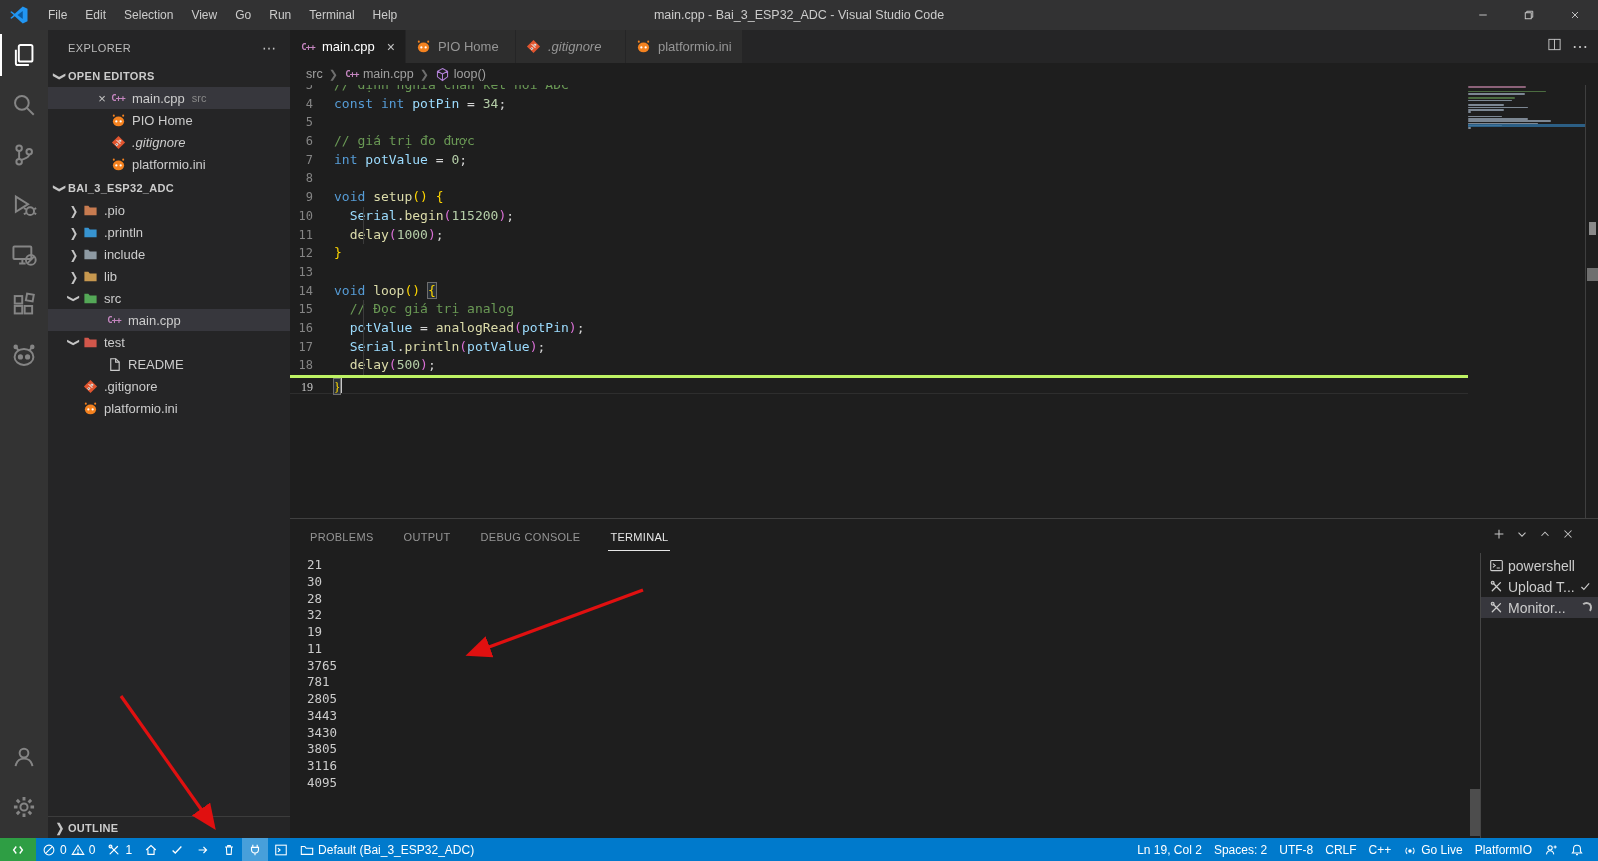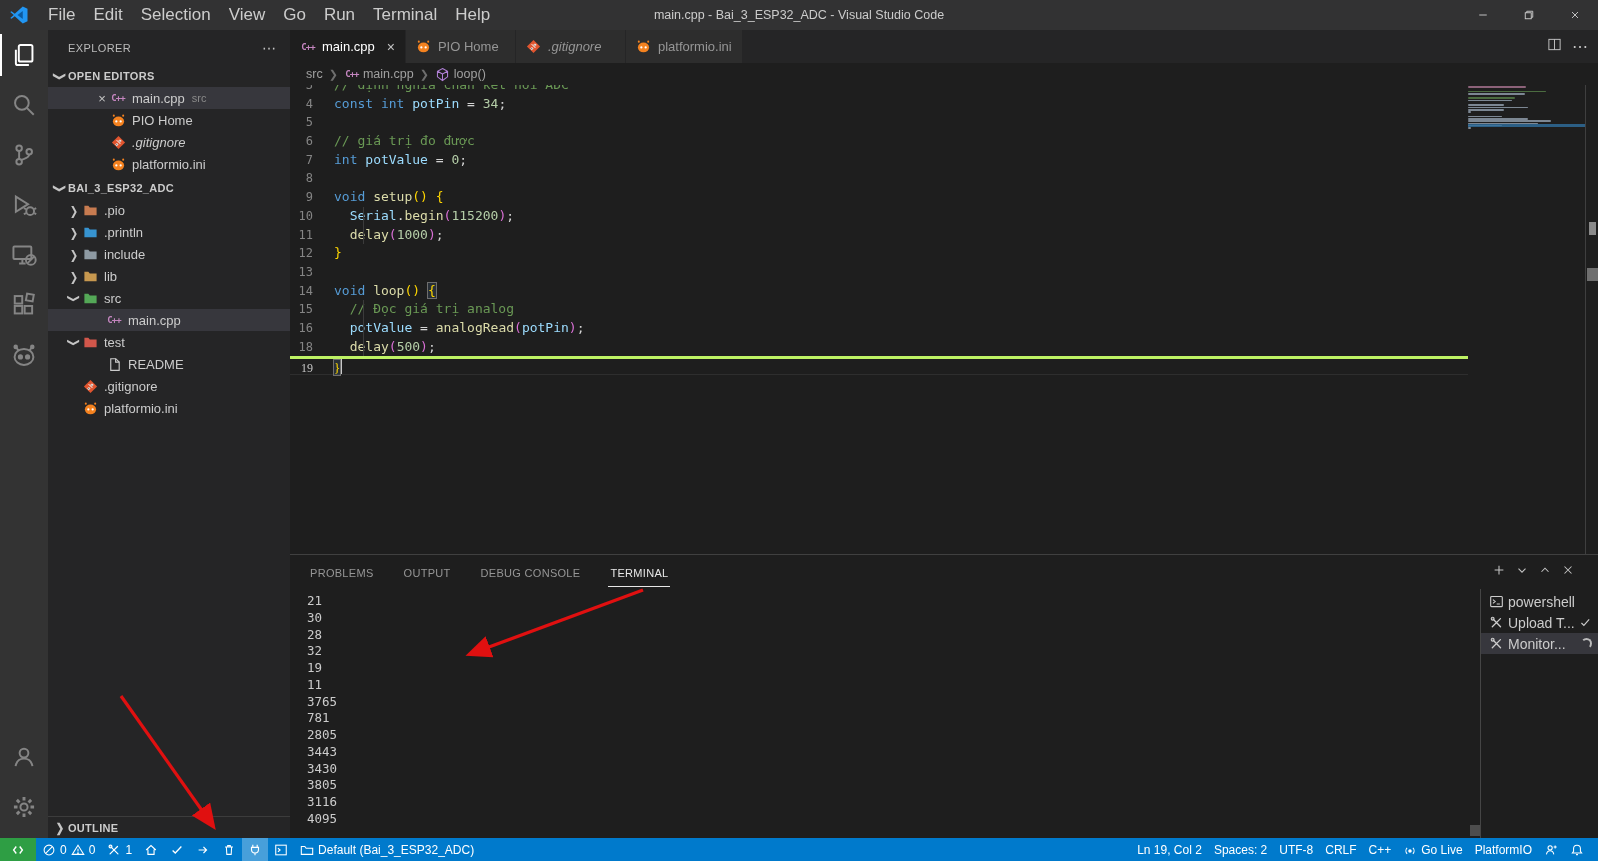--- a/index.html
+++ b/index.html
@@ -3,21 +3,21 @@
 <meta charset="utf-8">
 <style>
   * { margin:0; padding:0; box-sizing:border-box; }
   html,body { width:1598px; height:861px; overflow:hidden; background:#1e1e1e;
     font-family:"Liberation Sans", sans-serif; color:#cccccc; }
 
   
   .titlebar { height:30px; background:#323233; display:flex; align-items:center; position:relative; }
   .vslogo { width:20px; height:20px; margin:0 10px 0 9px; }
   .menus { display:flex; }
-  .menu-item { padding:0 9px; font-size:17px; color:#cccccc; line-height:30px; }
+  .menu-item { padding:0 9px; font-size:12px; color:#cccccc; line-height:30px; }
   .win-title { position:absolute; left:50%; transform:translateX(-50%); font-size:12.5px; color:#cccccc; white-space:nowrap; }
   .win-controls { position:absolute; right:0; top:0; height:30px; display:flex; }
   .wc { width:46px; height:30px; display:flex; align-items:center; justify-content:center; color:#d0d0d0; }
   .wc svg { width:12px; height:12px; }
 
   
   .main { display:flex; height:808px; }
 
   .activitybar { width:48px; background:#333333; display:flex; flex-direction:column; }
   .ab-item { width:48px; height:50px; display:flex; align-items:center; justify-content:center; color:#858585; position:relative; }
@@ -70,21 +70,21 @@
   .tk.box{ outline:1px solid #6e6e6e; background:rgba(90,130,170,.18); }
   .cursor { display:inline-block; width:2px; height:15px; background:#c8c8c8; vertical-align:-2px; }
 
   .minimap { position:absolute; top:1px; right:13px; width:117px; }
   .mm-row { height:1.7px; margin-bottom:.6px; border-radius:1px; }
   .mm-curline { position:absolute; left:0; right:0; height:3px; background:#2f6f9f; opacity:.8; }
   .ruler { position:absolute; right:0; top:0; bottom:0; width:13px; border-left:1px solid #3f3f3f; }
   .ruler-mark { position:absolute; background:#8a8a8a; }
 
   
-  .panel { height:284px; border-top:1px solid rgba(128,128,128,.35); background:#1e1e1e; display:flex; flex-direction:column; position:relative; }
+  .panel { height:320px; border-top:1px solid rgba(128,128,128,.35); background:#1e1e1e; display:flex; flex-direction:column; position:relative; }
   .panel-header { height:34px; display:flex; align-items:center; padding-left:18px; }
   .ptab { font-size:11px; letter-spacing:.3px; color:#969696; margin-right:26px; padding:9px 2px 7px; }
   .ptab.active { color:#e7e7e7; border-bottom:1px solid #e7e7e7; }
   .panel-actions { position:absolute; right:23px; top:8px; display:flex; gap:9px; color:#c5c5c5; align-items:center; }
   .panel-actions svg { width:14px; height:14px; }
   .panel-body { flex:1; display:flex; min-height:0; }
   .term-out { flex:1; padding:4px 0 0 17px; font-family:"DejaVu Sans Mono",monospace; font-size:12.5px; color:#cccccc; }
   .term-out div { height:16.75px; line-height:16.75px; }
   .term-scroll { width:10px; position:relative; }
   .term-thumb { position:absolute; left:0; width:10px; top:236px; bottom:2px; background:#4d4d4d; }
@@ -469,20 +469,21 @@
           <div class="line"><span class="ln">7</span><span class="tk kw">int </span><span class="tk var">potValue</span><span class="tk pun"> = </span><span class="tk num">0</span><span class="tk pun">;</span></div>
           <div class="line"><span class="ln">8</span></div>
           <div class="line"><span class="ln">9</span><span class="tk kw">void </span><span class="tk fn">setup</span><span class="tk b1">()</span><span class="tk pun"> </span><span class="tk b1">{</span></div>
           <div class="line"><span class="ln">10</span><span class="guide"></span><span class="tk pun">  </span><span class="tk var">Serial</span><span class="tk pun">.</span><span class="tk fn">begin</span><span class="tk b2">(</span><span class="tk num">115200</span><span class="tk b2">)</span><span class="tk pun">;</span></div>
           <div class="line"><span class="ln">11</span><span class="guide"></span><span class="tk pun">  </span><span class="tk fn">delay</span><span class="tk b2">(</span><span class="tk num">1000</span><span class="tk b2">)</span><span class="tk pun">;</span></div>
           <div class="line"><span class="ln">12</span><span class="tk b1">}</span></div>
           <div class="line"><span class="ln">13</span></div>
           <div class="line"><span class="ln">14</span><span class="tk kw">void </span><span class="tk fn">loop</span><span class="tk b1">()</span><span class="tk pun"> </span><span class="tk b1 box">{</span></div>
           <div class="line"><span class="ln">15</span><span class="guide"></span><span class="tk pun">  </span><span class="tk cmt">// Đọc giá trị analog</span></div>
           <div class="line"><span class="ln">16</span><span class="guide"></span><span class="tk pun">  </span><span class="tk var">potValue</span><span class="tk pun"> = </span><span class="tk fn">analogRead</span><span class="tk b2">(</span><span class="tk var">potPin</span><span class="tk b2">)</span><span class="tk pun">;</span></div>
+          <div class="line"><span class="ln">17</span><span class="guide"></span><span class="tk pun">  </span><span class="tk var">Serial</span><span class="tk pun">.</span><span class="tk fn">println</span><span class="tk b2">(</span><span class="tk var">potValue</span><span class="tk b2">)</span><span class="tk pun">;</span></div>
           <div class="line"><span class="ln">18</span><span class="guide"></span><span class="tk pun">  </span><span class="tk fn">delay</span><span class="tk b2">(</span><span class="tk num">500</span><span class="tk b2">)</span><span class="tk pun">;</span></div>
           <div class="line current"><span class="ln">19</span><span class="tk b1 box">}</span><span class="cursor"></span></div>
         </div>
       <div class="minimap" id="minimap">
           <div class="mm-row" style="width: 58px; background: rgb(160, 110, 138); opacity: 0.85;"></div>
           <div class="mm-row" style="width: 0px; opacity: 0.85;"></div>
           <div class="mm-row" style="width: 78px; background: rgb(84, 122, 70); opacity: 0.85;"></div>
           <div class="mm-row" style="width: 57.2px; background: rgb(141, 154, 168); opacity: 0.85;"></div>
           <div class="mm-row" style="width: 0px; background: rgb(141, 154, 168); opacity: 0.85;"></div>
           <div class="mm-row" style="width: 46.8px; background: rgb(84, 122, 70); opacity: 0.85;"></div>

